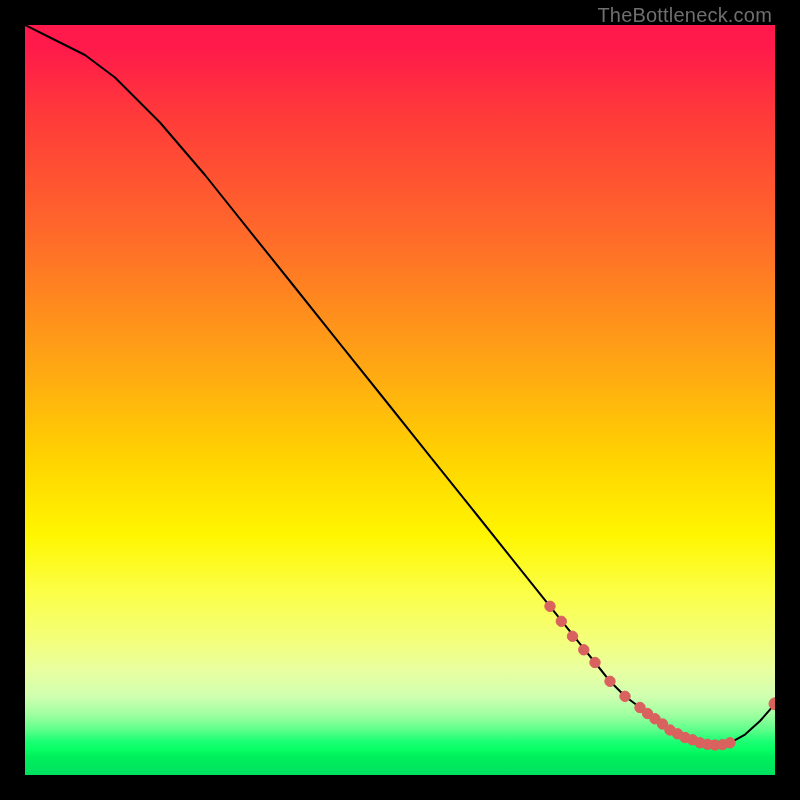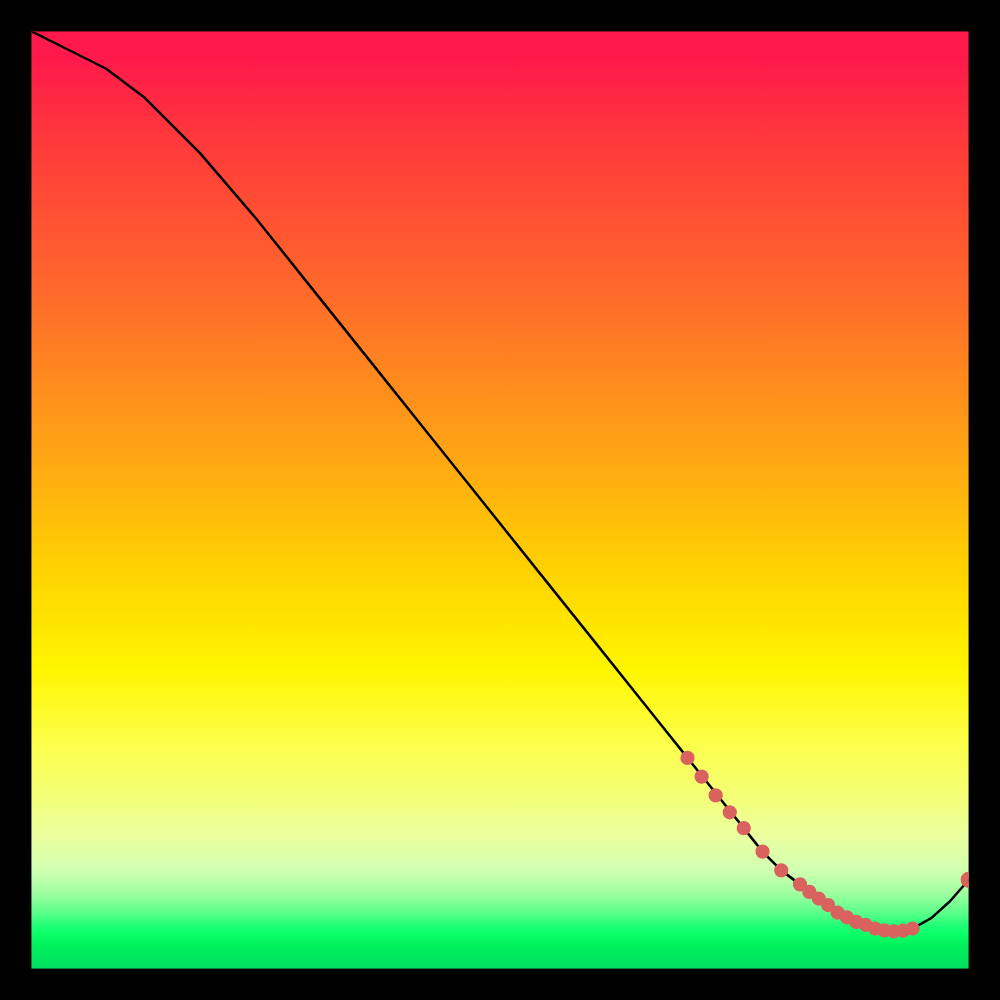--- a/index.html
+++ b/index.html
@@ -73,20 +73,21 @@
   }
   .dot {
     fill: #d9625f;
     stroke: #d9625f;
   }
 </style>
 </head>
 <body>
 
 <div class="stage">
+  <div class="watermark">TheBottleneck.com</div>
 
   <div class="plot">
     <div class="gradient"></div>
     <svg class="curve" viewBox="0 0 750 750" preserveAspectRatio="none">
       <path id="curve-path" d="M0.0 0.0 L30.0 15.0 L60.0 30.0 L90.0 52.5 L135.0 97.5 L180.0 150.0 L225.0 206.3 L270.0 262.5 L315.0 318.8 L360.0 375.0 L405.0 431.3 L450.0 487.5 L495.0 543.8 L525.0 581.3 L555.0 618.8 L570.0 637.5 L585.0 656.3 L600.0 671.3 L615.0 682.5 L630.0 693.8 L645.0 705.0 L660.0 712.5 L675.0 717.8 L690.0 720.0 L705.0 717.8 L720.0 709.5 L735.0 696.0 L750.0 678.8" stroke="#000000"></path>
       <g id="dots">
           <circle cx="525.0" cy="581.3" r="5.2" class="dot" fill="#d9625f"></circle>
           <circle cx="536.3" cy="596.3" r="5.2" class="dot" fill="#d9625f"></circle>
           <circle cx="547.5" cy="611.3" r="5.2" class="dot" fill="#d9625f"></circle>
           <circle cx="558.8" cy="624.8" r="5.2" class="dot" fill="#d9625f"></circle>

